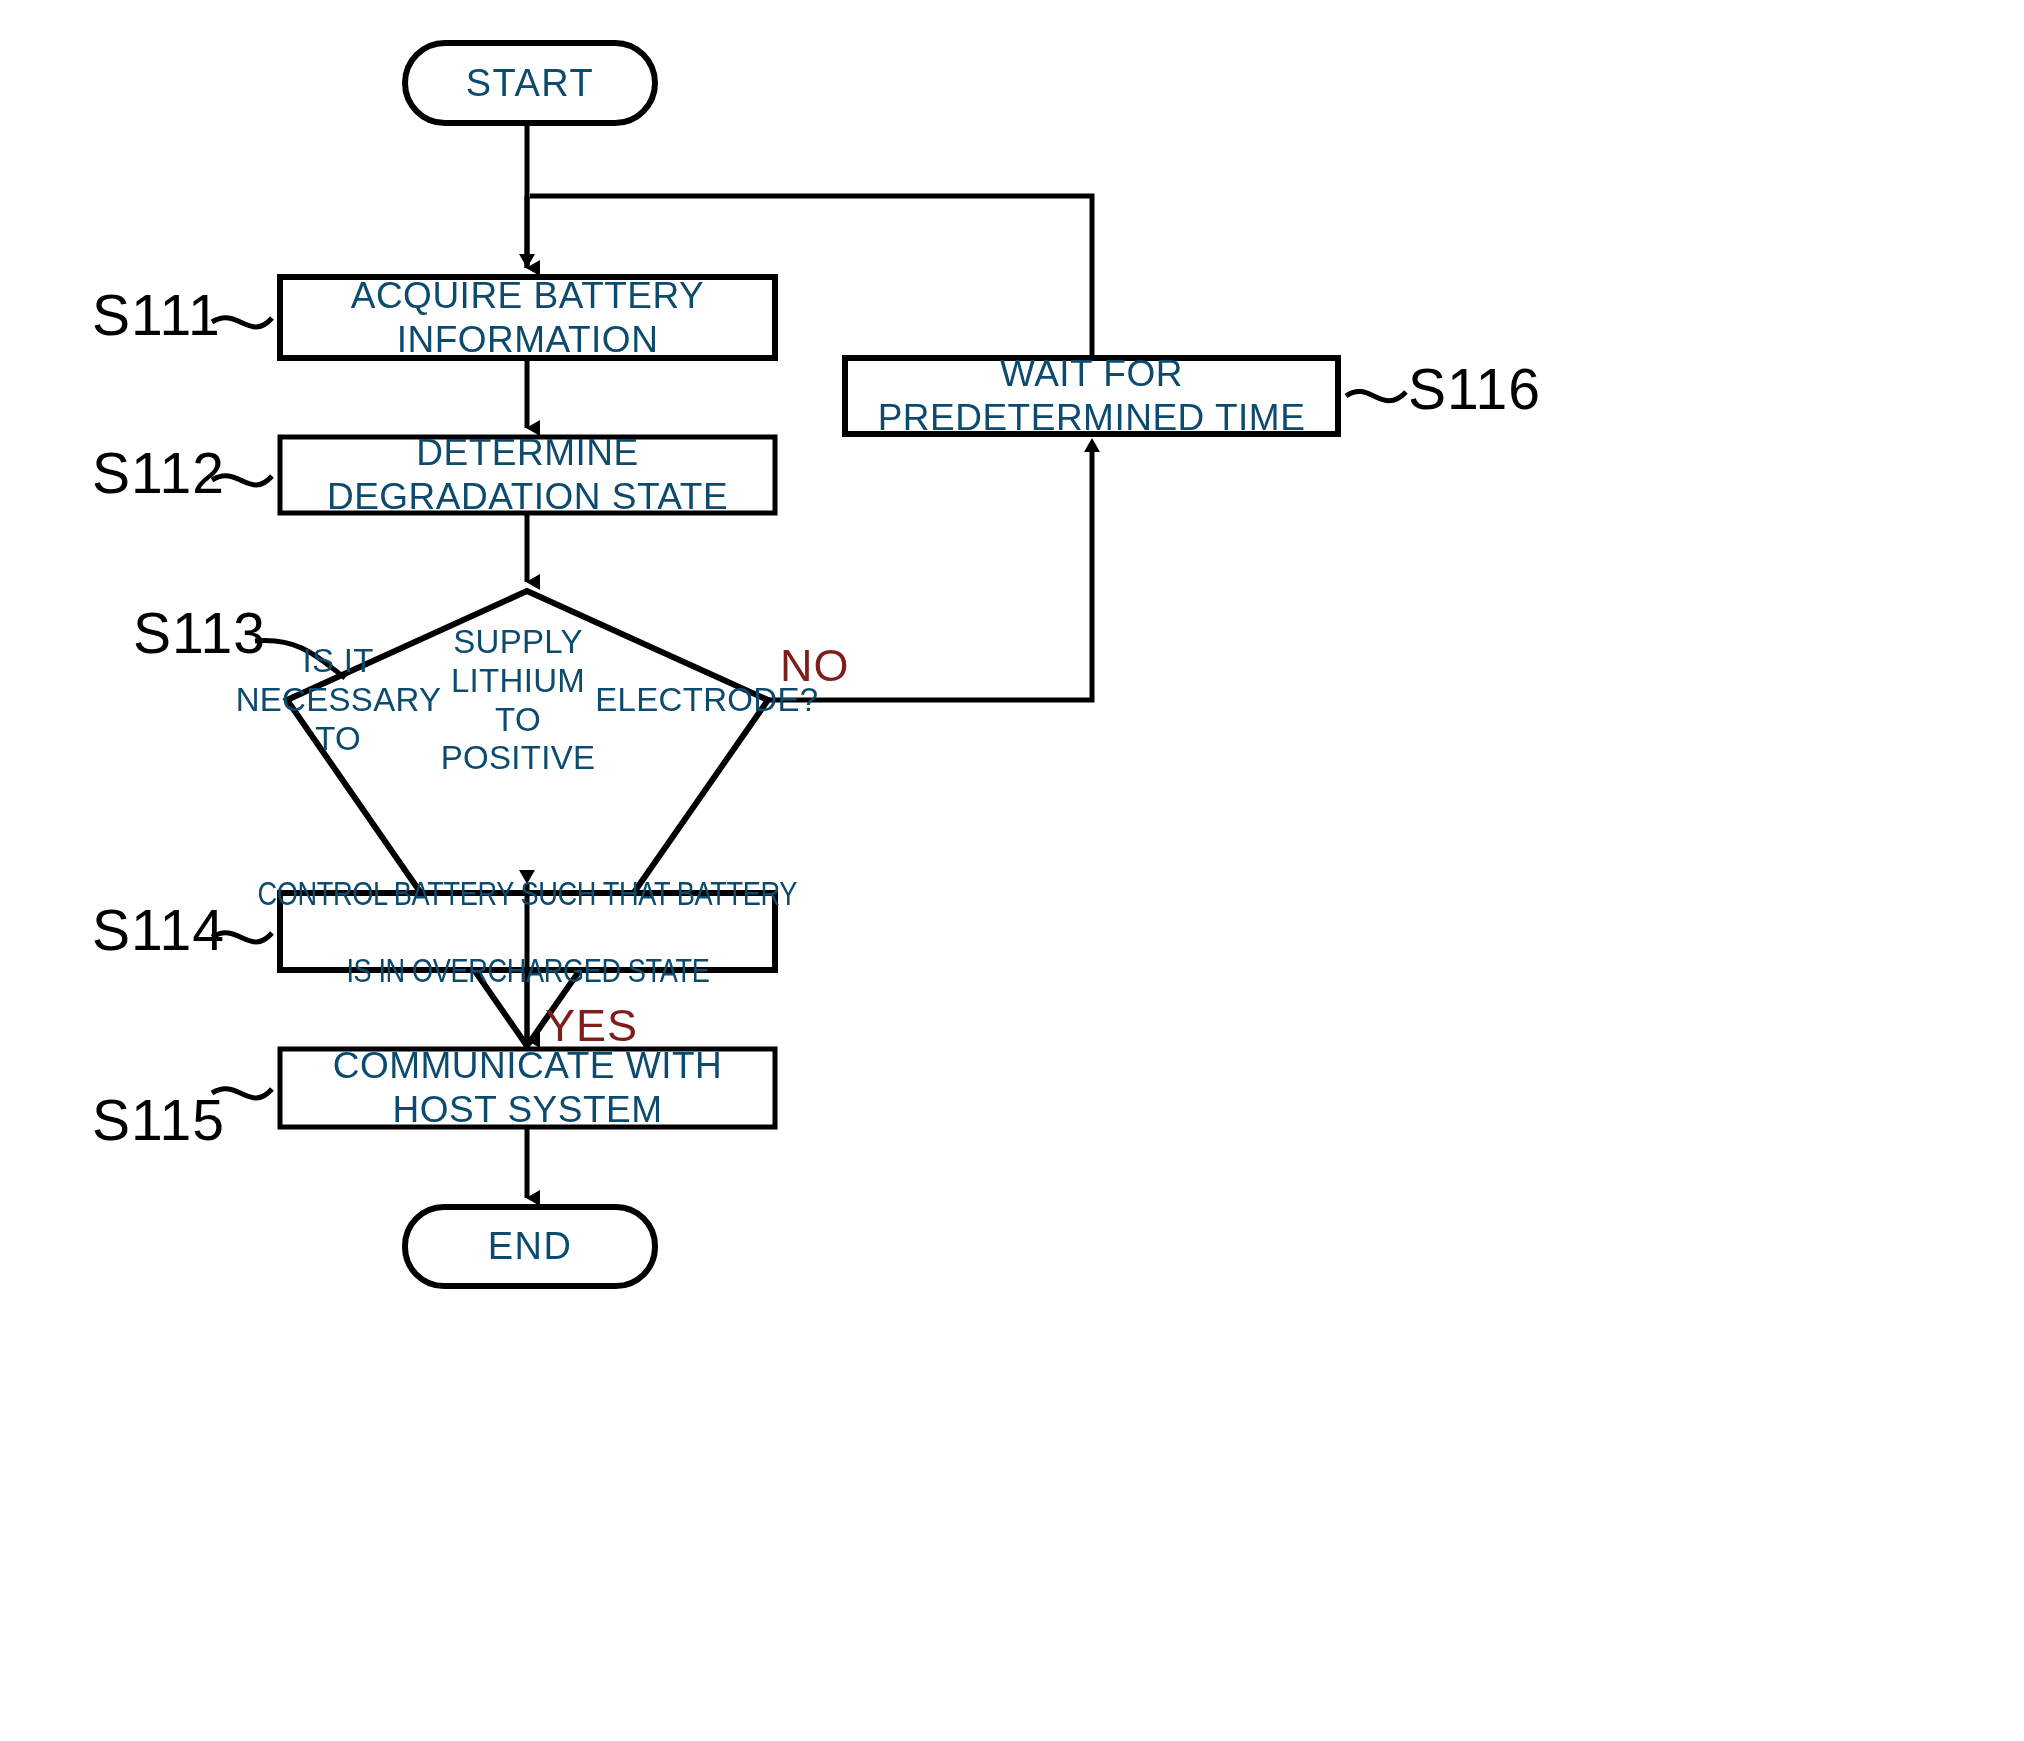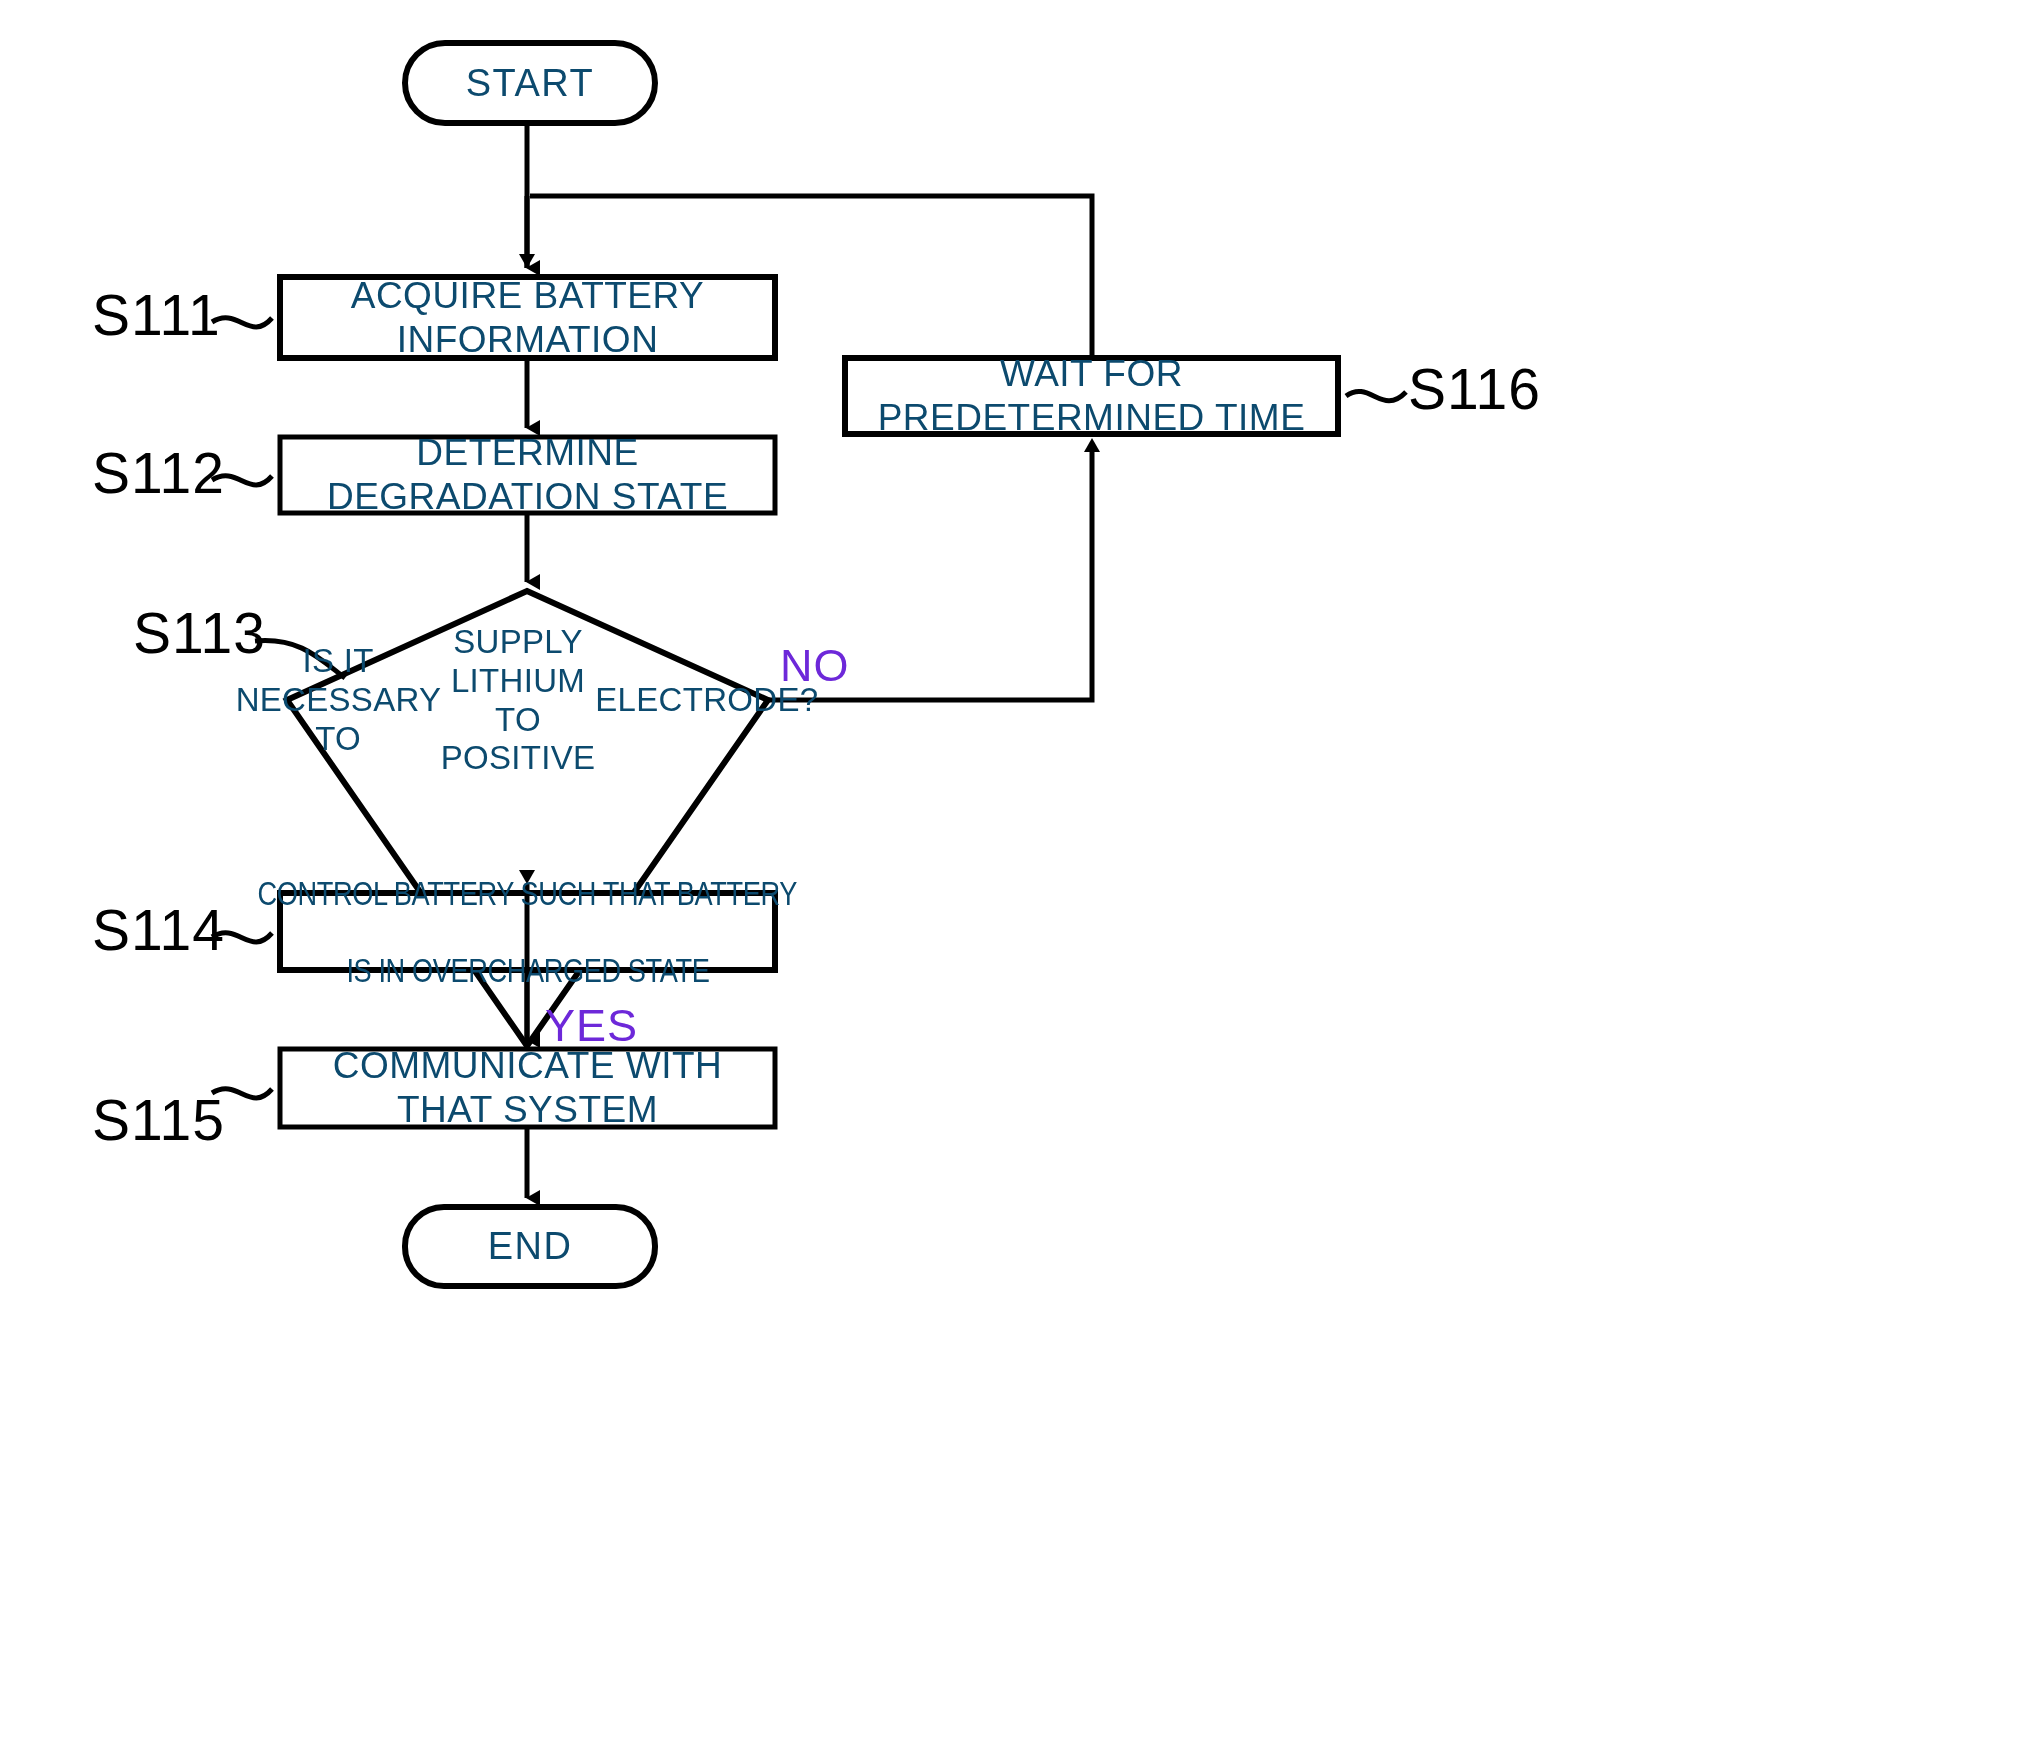--- a/index.html
+++ b/index.html
@@ -47,21 +47,21 @@
   .step-label {
     position: absolute;
     font-size: 57px;
     letter-spacing: 1px;
     color: #000;
   }
   .branch-label {
     position: absolute;
     font-size: 45px;
     letter-spacing: 1px;
-    color: #6d28d9;
+    color: #7f1d1d;
   }
 </style>
 </head>
 <body>
 
 <div id="canvas">
 
   <svg id="svg-layer" viewBox="0 0 2024 1741" xmlns="http://www.w3.org/2000/svg">
     <defs>
       <marker id="arrowDown" markerWidth="16" markerHeight="14" refX="8" refY="13" orient="auto" markerUnits="userSpaceOnUse">
@@ -129,21 +129,21 @@
     <span>ELECTRODE?</span>
   </div>
 
   <div class="node-text" style="left:280px; top:893px; width:495px; height:77px; flex-direction:column;gap:36px;">
     <span class="process-text-condensed">CONTROL BATTERY SUCH THAT BATTERY</span>
     <span class="process-text-condensed">IS IN OVERCHARGED STATE</span>
   </div>
 
   <div class="node-text process-text" style="left:280px; top:1049px; width:495px; height:78px; flex-direction:column;">
     <span>COMMUNICATE WITH</span>
-    <span>THAT SYSTEM</span>
+    <span>HOST SYSTEM</span>
   </div>
 
   <div class="node-text process-text" style="left:845px; top:358px; width:493px; height:76px;">WAIT FOR PREDETERMINED TIME</div>
 
   <div class="node-text terminal-text" style="left:405px; top:1207px; width:250px; height:79px;">END</div>
 
   <div class="step-label" style="left:92px; top:282px;">S111</div>
 
   <div class="step-label" style="left:92px; top:440px;">S112</div>
 

